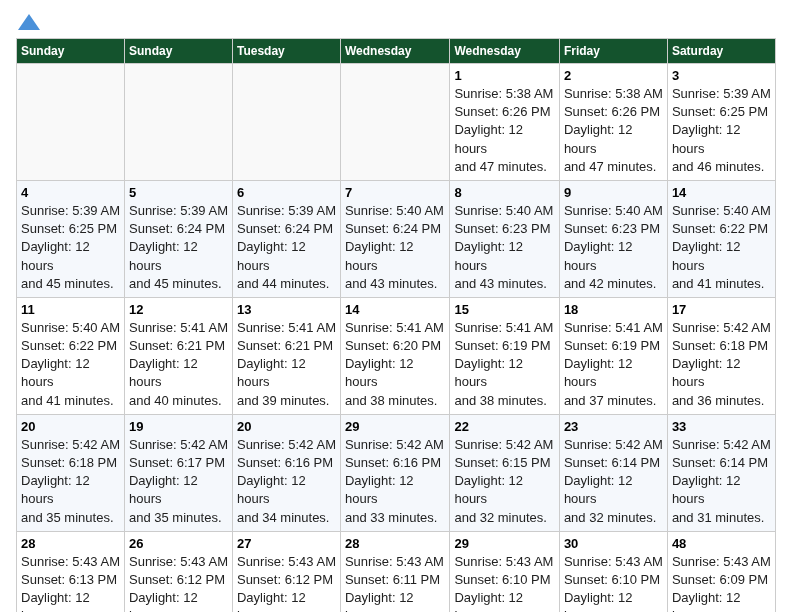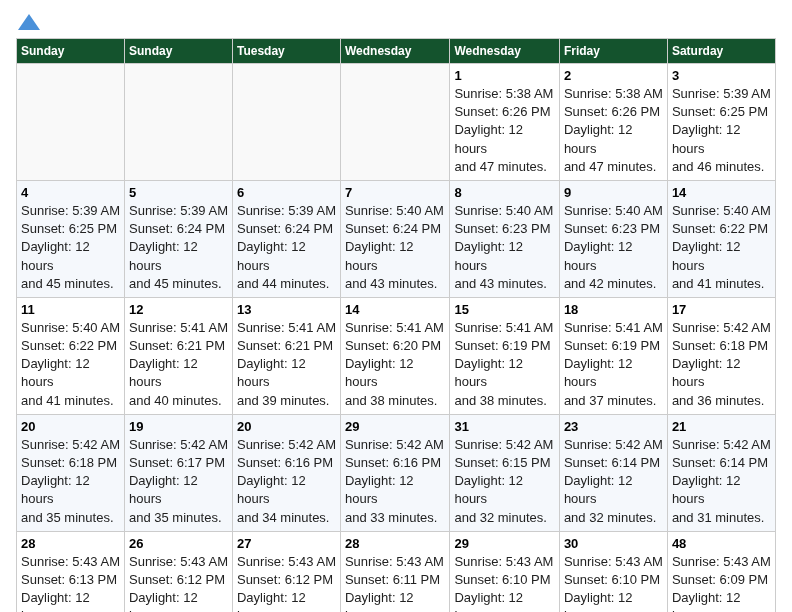--- a/index.html
+++ b/index.html
@@ -256,35 +256,35 @@
 and 34 minutes.</div>
         </td>
         <td>
           <div class="day-number">29</div>
           <div class="day-info" style="white-space: pre-line;">Sunrise: 5:42 AM
 Sunset: 6:16 PM
 Daylight: 12 hours
 and 33 minutes.</div>
         </td>
         <td>
-          <div class="day-number">31</div>
+          <div class="day-number">22</div>
           <div class="day-info" style="white-space: pre-line;">Sunrise: 5:42 AM
 Sunset: 6:15 PM
 Daylight: 12 hours
 and 32 minutes.</div>
         </td>
         <td>
           <div class="day-number">23</div>
           <div class="day-info" style="white-space: pre-line;">Sunrise: 5:42 AM
 Sunset: 6:14 PM
 Daylight: 12 hours
 and 32 minutes.</div>
         </td>
         <td>
-          <div class="day-number">21</div>
+          <div class="day-number">33</div>
           <div class="day-info" style="white-space: pre-line;">Sunrise: 5:42 AM
 Sunset: 6:14 PM
 Daylight: 12 hours
 and 31 minutes.</div>
         </td>
       </tr>
       <tr>
         <td>
           <div class="day-number">28</div>
           <div class="day-info" style="white-space: pre-line;">Sunrise: 5:43 AM

